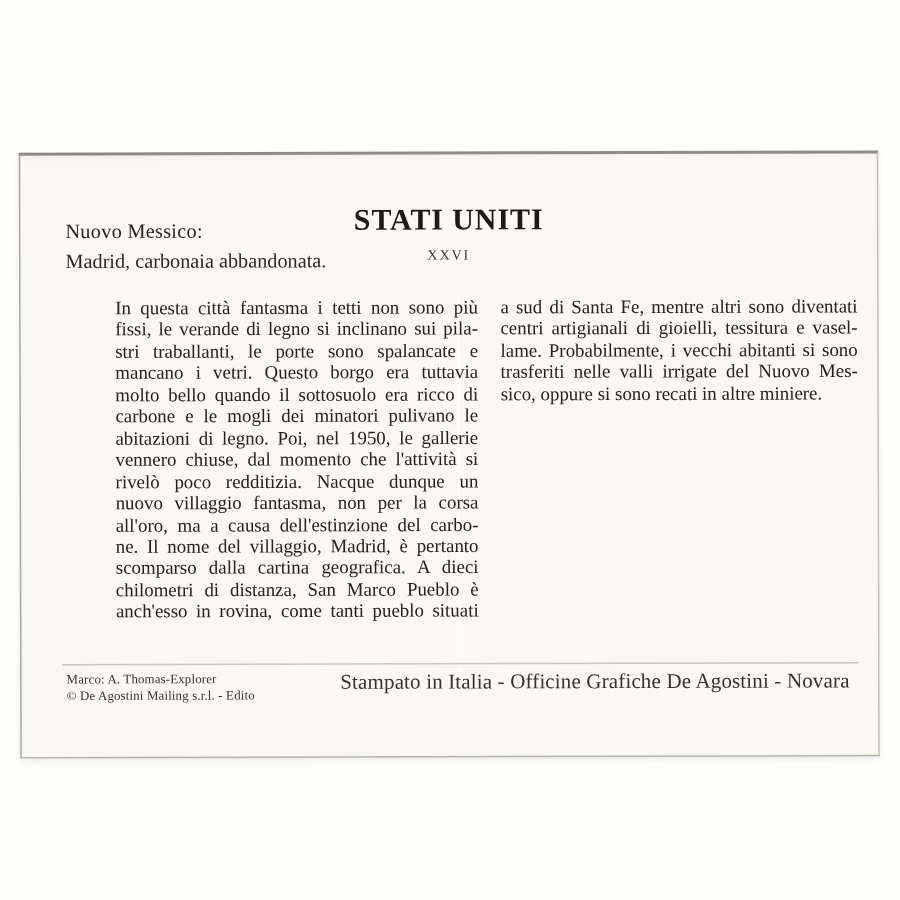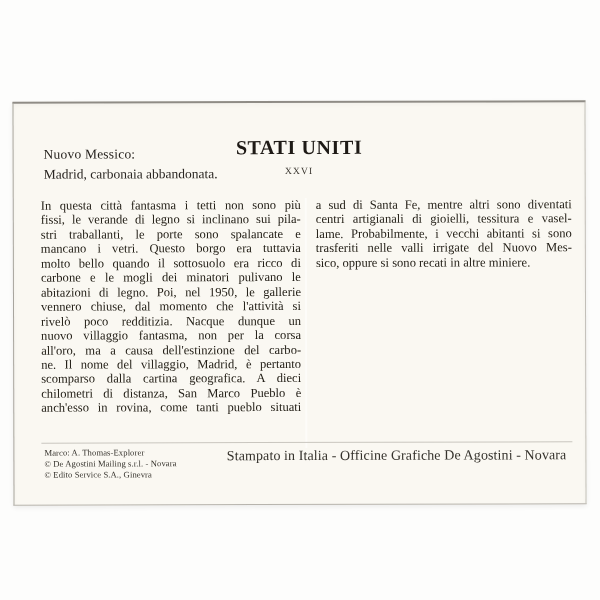--- a/index.html
+++ b/index.html
@@ -73,21 +73,21 @@
     top: 95px;
     width: 531px;
     display: flex;
     gap: 15px;
   }
   .col {
     font-size: 12.6px;
     line-height: 14.45px;
     color: #252119;
   }
-  .col-left  { width: 260px; }
+  .col-left  { width: 260px; margin-left: 36px; }
   .col-right { width: 256px; }
   .bline {
     text-align: justify;
     text-align-last: justify;
     white-space: nowrap;
     overflow: visible;
   }
   .bline.no-just {
     text-align-last: left;
   }
@@ -165,22 +165,21 @@
         <div class="bline">lame. Probabilmente, i vecchi abitanti si sono</div>
         <div class="bline">trasferiti nelle valli irrigate del Nuovo Mes-</div>
         <div class="bline no-just">sico, oppure si sono recati in altre miniere.</div>
       </div>
     </div>
 
     <div class="credits-rule"></div>
 
     <div class="credits-left">
       <div>Marco: A. Thomas-Explorer</div>
-      <div>© De Agostini Mailing s.r.l. - Novara</div>
-      <div>© Edito Service S.A., Ginevra</div>
+      <div>© De Agostini Mailing s.r.l. - Edito</div>
     </div>
 
     <div class="credits-right">
       <div>Stampato in Italia - Officine Grafiche De Agostini - Novara</div>
     </div>
 
   </div>
 </div>
 
 </body></html>

